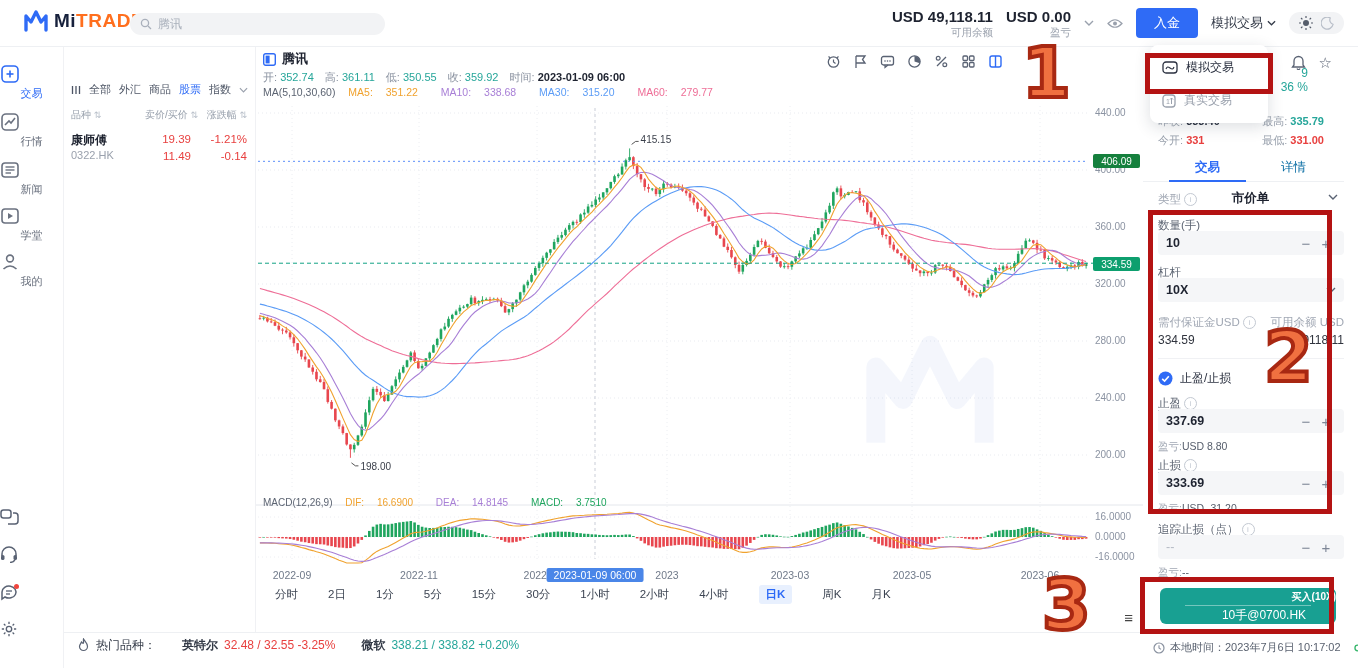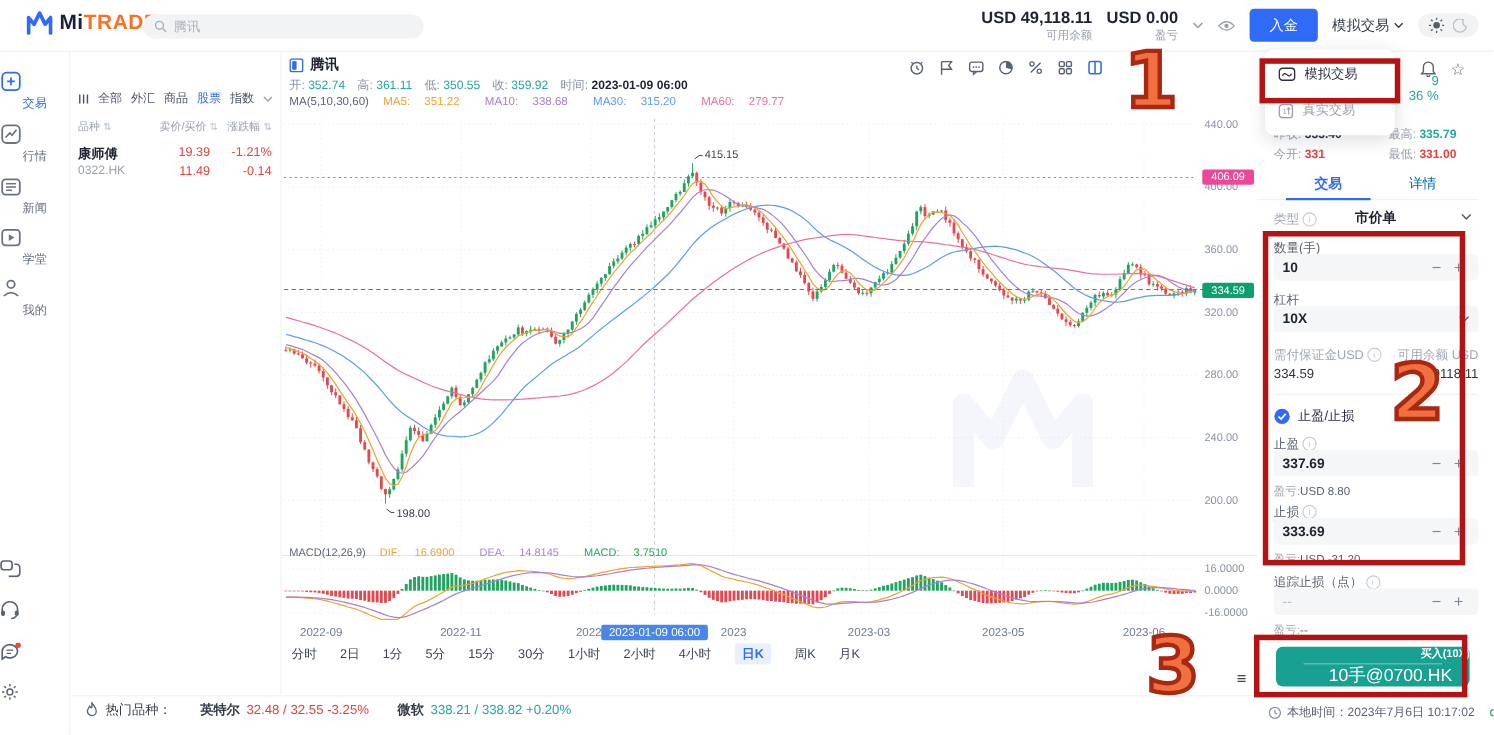--- a/index.html
+++ b/index.html
@@ -48,21 +48,21 @@
   .c-ohlc{position:absolute;left:8px;top:24px;font-size:11px;color:#8a92a0;white-space:nowrap;}
   .c-ohlc b{color:#26a69a;font-weight:normal;margin-right:8px;}
   .c-ohlc .tm{color:#1e2330;font-weight:bold;}
   .c-ma{position:absolute;left:8px;top:40px;font-size:10.5px;color:#5c6472;white-space:nowrap;}
   .c-ma span{margin-right:10px;}
   .macd-row{position:absolute;left:8px;top:451px;font-size:10px;color:#5c6472;white-space:nowrap;z-index:2;}
   .macd-row span{margin-right:10px;}
   .time-axis{position:absolute;left:0;top:522px;width:888px;height:15px;font-size:10.5px;color:#707a8a;}
   .t-tick{position:absolute;top:1px;transform:translateX(-50%);}
   .t-badge{position:absolute;top:0;transform:translateX(-50%);background:#4a86e8;color:#fff;font-size:10.5px;padding:1px 7px;border-radius:2px;white-space:nowrap;}
-  .tf-row{position:absolute;left:10px;top:539px;height:19px;display:flex;align-items:center;gap:21px;font-size:11.5px;color:#3c4452;}
+  .tf-row{position:absolute;left:20px;top:539px;height:19px;display:flex;align-items:center;gap:30px;font-size:11.5px;color:#3c4452;}
   .tf{cursor:pointer;white-space:nowrap;}
   .tf.active{background:#e8f0fe;color:#2e6bf6;font-weight:bold;border-radius:3px;padding:2px 7px;}
   .c-tabs{position:absolute;left:0;right:0;top:556px;height:30px;border-top:1px solid #eef0f3;display:flex;align-items:center;gap:22px;padding-left:10px;font-size:12.5px;color:#333a47;}
   .c-tab{cursor:pointer;display:flex;align-items:center;gap:5px;}
   .c-tab.active{color:#2e6bf6;font-weight:bold;}
   .burger{position:absolute;right:10px;top:563px;font-size:15px;color:#444;cursor:pointer;}
   .badge{position:absolute;width:47px;height:14px;border-radius:2px;color:#fff;font-size:10px;display:flex;align-items:center;justify-content:center;z-index:2;}
   .watermark{position:absolute;left:610px;top:288px;opacity:.05;z-index:0;}
   
   .tp{position:absolute;left:1143px;top:46px;right:0;bottom:0;background:#fff;z-index:3;font-size:11.5px;}
@@ -81,21 +81,21 @@
   .step{color:#7d8696;font-size:15px;width:20px;text-align:center;cursor:pointer;}
   .pnl-line{position:absolute;left:15px;font-size:10.5px;color:#a0a7b3;}
   .pnl-line b{color:#555d6b;font-weight:normal;}
   .info{display:inline-block;width:11px;height:11px;border:1px solid #c3c9d2;border-radius:50%;color:#c3c9d2;font-size:8px;line-height:11px;text-align:center;margin-left:3px;vertical-align:1px;}
   .dash-u{border-bottom:1px dashed #b9bfc9;padding-bottom:1px;}
   .divider{position:absolute;left:15px;right:14px;height:1px;background:#f0f1f4;}
   .chk{position:absolute;left:15px;display:flex;align-items:center;gap:7px;font-size:12px;color:#2b3140;cursor:pointer;}
   .buy-btn{position:absolute;left:17px;right:22px;height:36px;background:#18a092;border:none;border-radius:6px;color:#fff;cursor:pointer;padding:0;}
   .buy-btn .l1{font-size:10px;font-weight:bold;line-height:1;text-align:right;}
   .buy-btn .sep{width:72%;height:1px;background:rgba(255,255,255,.4);margin:3px auto;}
-  .buy-btn .l2{font-size:16px;line-height:1;margin-left:32px;}
+  .buy-btn .l2{font-size:12px;line-height:1;margin-left:32px;}
   .local-time{position:absolute;left:10px;top:594px;display:flex;align-items:center;gap:5px;font-size:11px;color:#5a6270;white-space:nowrap;}
   
   .ticker{position:absolute;left:63px;top:632px;width:1080px;height:24px;border-top:1px solid #eef0f3;display:flex;align-items:center;gap:26px;padding-left:14px;font-size:12px;background:#fff;z-index:2;}
   .ticker .name{color:#333a47;font-weight:bold;margin-right:6px;}
   
   .dd{position:absolute;left:1150px;top:45px;width:118px;background:#fff;border-radius:8px;box-shadow:0 4px 16px rgba(40,50,70,.16);z-index:30;padding:6px 0;}
   .dd-item{display:flex;align-items:center;gap:8px;padding:8px 12px;font-size:12px;cursor:pointer;color:#2b3140;}
   .dd-item.dim{color:#9aa1ad;}
   
   .rbox{position:absolute;border:5px solid #b41313;z-index:40;pointer-events:none;}
@@ -1078,21 +1078,21 @@
         <span class="tf">1小时</span>
         <span class="tf">2小时</span>
         <span class="tf">4小时</span>
         <span class="tf active">日K</span>
         <span class="tf">周K</span>
         <span class="tf">月K</span>
       </div>
 
     <span class="burger">≡</span>
 
-    <div class="badge" style="right:3px;top:108px;background:#ec4899">406.09</div>
+    <div class="badge" style="right:3px;top:108px;background:#15803d">406.09</div>
     <div class="badge" style="right:3px;top:211px;background:#0d9f6e">334.59</div>
   </div>
 
   <div class="tp">
     <div class="frag">
       <div>9</div>
       <div>36 %</div>
     </div>
     <span class="icon-btn" style="position:absolute;right:52px;top:8px">
         <svg width="15" height="16" viewBox="0 0 15 16">

